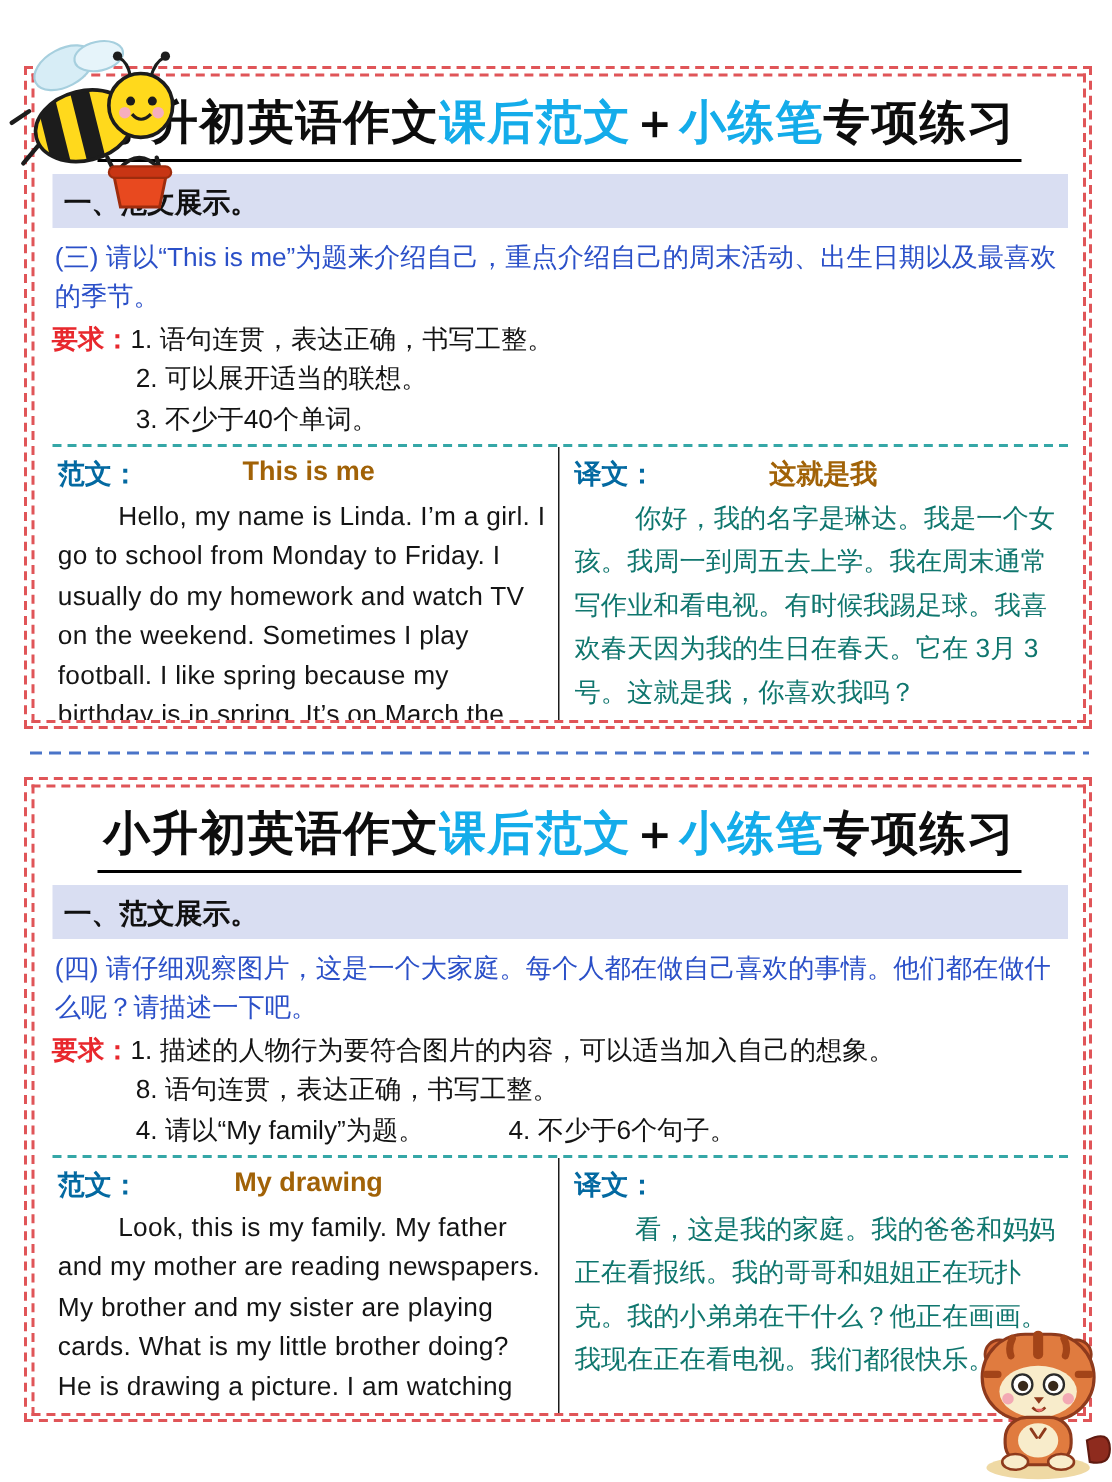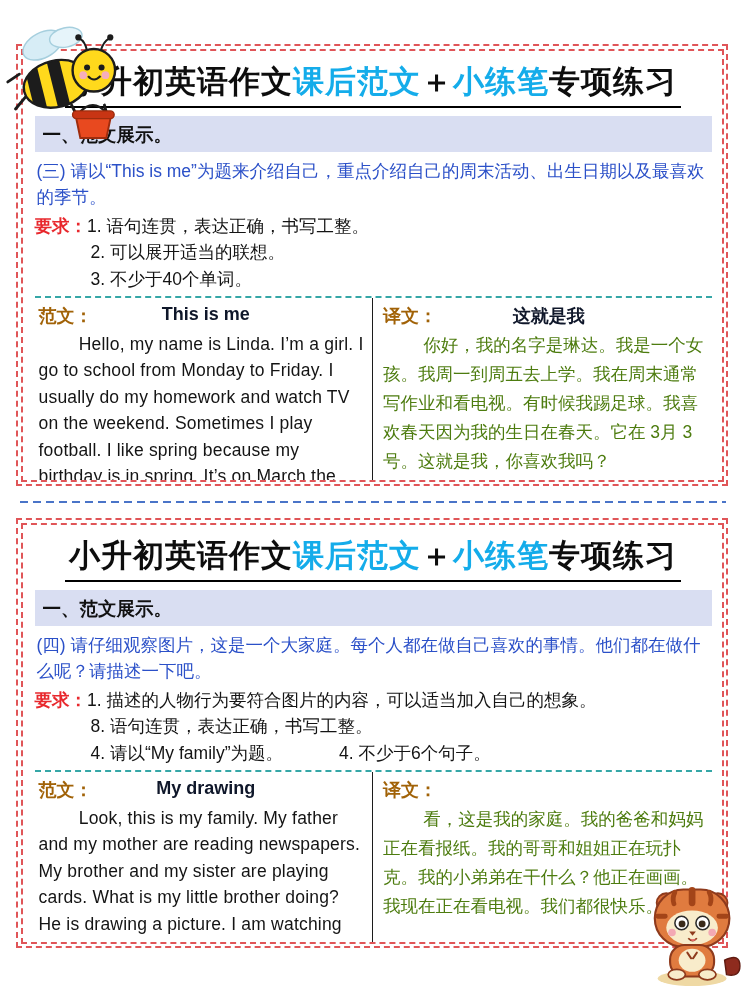--- a/index.html
+++ b/index.html
@@ -28,25 +28,25 @@
   .req-label { color:#E8282D; font-weight:bold; }
   .req-row.indent { padding-left:56px; }
   .req-item2 { margin-left:56px; }
 
   .columns { flex:1; display:flex; min-height:0;
     border-top:2px dashed #35A7A7; }
   .col { width:50%; padding:4px 6px 0 4px; overflow:hidden; }
   .col.left  { border-right:1.6px solid #1c1c1c; padding-right:8px; }
   .col.right { padding-left:10px; }
   .col-head { display:flex; font-size:18px; font-weight:bold; margin:2px 0 3px 0; }
-  .lab { color:#a16207; flex:none; }
-  .col-title { color:#0f172a; flex:1; text-align:center; padding-right:2.5em; }
+  .lab { color:#0369a1; flex:none; }
+  .col-title { color:#a16207; flex:1; text-align:center; padding-right:2.5em; }
   .body-en { font-size:17.5px; line-height:26.5px; color:#141414;
     text-indent:2.3em; letter-spacing:0.2px; }
-  .body-zh { font-size:17.5px; line-height:29px; color:#4d7c0f; text-indent:2.3em; }
+  .body-zh { font-size:17.5px; line-height:29px; color:#0f766e; text-indent:2.3em; }
 
   .separator { position:absolute; left:20px; width:706px; height:2px;
     background:repeating-linear-gradient(90deg,#4A74C8 0 8px,transparent 8px 13px); }
 
   .mascot { position:absolute; pointer-events:none; }
   #bee   { top:16px; left:2px; }
   #tiger { top:878px; left:646px; }
 </style>
 </head>
 <body>

